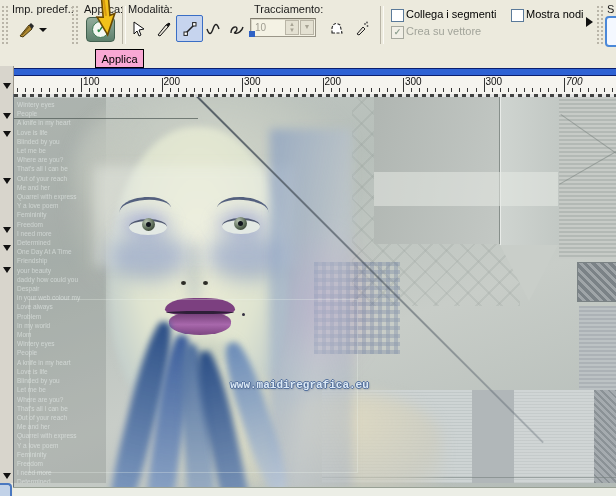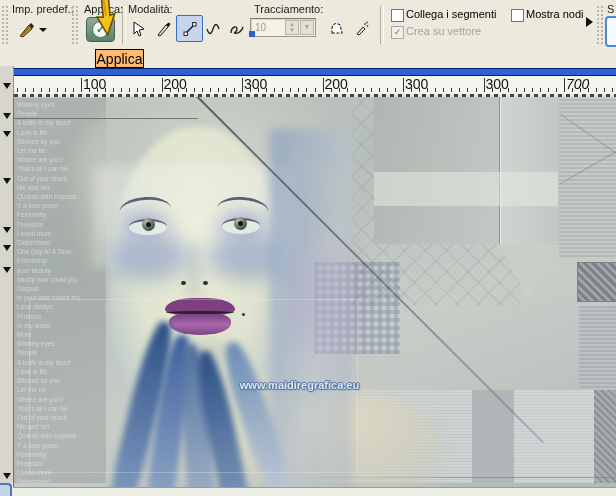--- a/index.html
+++ b/index.html
@@ -36,34 +36,34 @@
                 line-height:10px;text-align:center;font-weight:bold;}
   .chklbl{position:absolute;font-size:11px;}
   .chklbl.disabled{color:#a2a49a;}
   .overflow-arrow{position:absolute;left:586px;top:17px;width:0;height:0;
                   border-top:5px solid transparent;border-bottom:5px solid transparent;
                   border-left:7px solid #111;}
   .partialbtn{position:absolute;left:605px;top:16px;width:16px;height:27px;
               border:2px solid #4a88d8;border-radius:4px;background:#f4f8ff;}
 
   
-  .tooltip{position:absolute;left:95px;top:49px;width:47px;height:17px;background:#fdba74;
-           border:1px solid #000;font-size:14px;display:flex;align-items:center;
+  .tooltip{position:absolute;left:95px;top:49px;width:47px;height:17px;background:#f9a8d4;
+           border:1px solid #000;font-size:11px;display:flex;align-items:center;
            justify-content:center;z-index:40;}
   .cursor{position:absolute;left:92px;top:-2px;z-index:50;}
 
   
   .bluebar{position:absolute;left:13px;top:68px;width:603px;height:8px;background:#2e62d4;
            border-top:1px solid #0a1e6e;border-bottom:1px solid #0a1e6e;box-sizing:border-box;}
   .ruler{position:absolute;left:13px;top:76px;width:603px;height:18px;background:#f5f4ef;
          border-bottom:1px solid #8a8a82;overflow:hidden;}
   .tick{position:absolute;width:1px;background:#333;}
   .tick.minor{bottom:2px;height:4px;}
   .tick.major{top:2px;bottom:2px;height:auto;}
-  .ticklabel{position:absolute;top:0px;font-size:14px;color:#111;}
+  .ticklabel{position:absolute;top:0px;font-size:10px;color:#111;}
   .leftstrip{position:absolute;left:0;top:66px;width:13px;height:417px;background:#d8d5cc;
              border-right:1px solid #9a968c;}
   .marker{position:absolute;left:3px;width:0;height:0;border-left:4px solid transparent;
           border-right:4px solid transparent;border-top:6px solid #111;}
   .cornerbox{position:absolute;left:0;top:483px;width:12px;height:13px;background:#c2d2e8;
              border:2px solid #4a78c0;border-left:none;border-bottom:none;
              border-radius:0 4px 0 0;box-sizing:border-box;}
   .bottomstrip{position:absolute;left:13px;top:487px;width:603px;height:9px;background:#eceee6;
                border-top:1px solid #98a094;}
 
@@ -149,21 +149,21 @@
   .s4{left:272px;width:23px;background:#a5abaf;
       background-image:repeating-linear-gradient(45deg,rgba(60,70,75,.25) 0 2px,transparent 2px 5px);}
   .stripes .baseline{left:0;top:87px;width:295px;height:1px;background:rgba(118,128,126,.6);}
   .hline{left:0;top:24px;width:184px;height:1px;background:rgba(78,88,84,.7);}
   .diag{left:182px;top:0;width:492px;height:2px;transform:rotate(45deg);transform-origin:0 0;
         background:linear-gradient(90deg,rgba(66,76,86,.85),rgba(96,106,116,.35));}
   .frame{left:15px;top:205px;width:327px;height:172px;border:1px solid rgba(242,247,242,.28);}
   .wm-title{left:200px;top:258px;width:170px;text-align:center;font-family:"DejaVu Serif",serif;
             font-weight:bold;font-size:20px;letter-spacing:1px;color:#dcE9f5;
             text-shadow:1px 0 #56729e,-1px 0 #56729e,0 1px #56729e,0 -1px #56729e,2px 2px 3px rgba(36,56,96,.55);}
-  .wm-url{left:193px;top:285px;width:185px;text-align:center;font-family:Liberation Sans, sans-serif;
+  .wm-url{left:193px;top:285px;width:185px;text-align:center;font-family:Liberation Mono, monospace;
           font-weight:bold;font-size:11px;color:#dce9f5;
           text-shadow:1px 0 #56729e,-1px 0 #56729e,0 1px #56729e,0 -1px #56729e,1px 1px 2px rgba(36,56,96,.5);}
 </style>
 </head>
 <body>
 
 <div id="screen">
 
   <div class="toolbar">
     <div class="grip" style="left:2px"></div>

